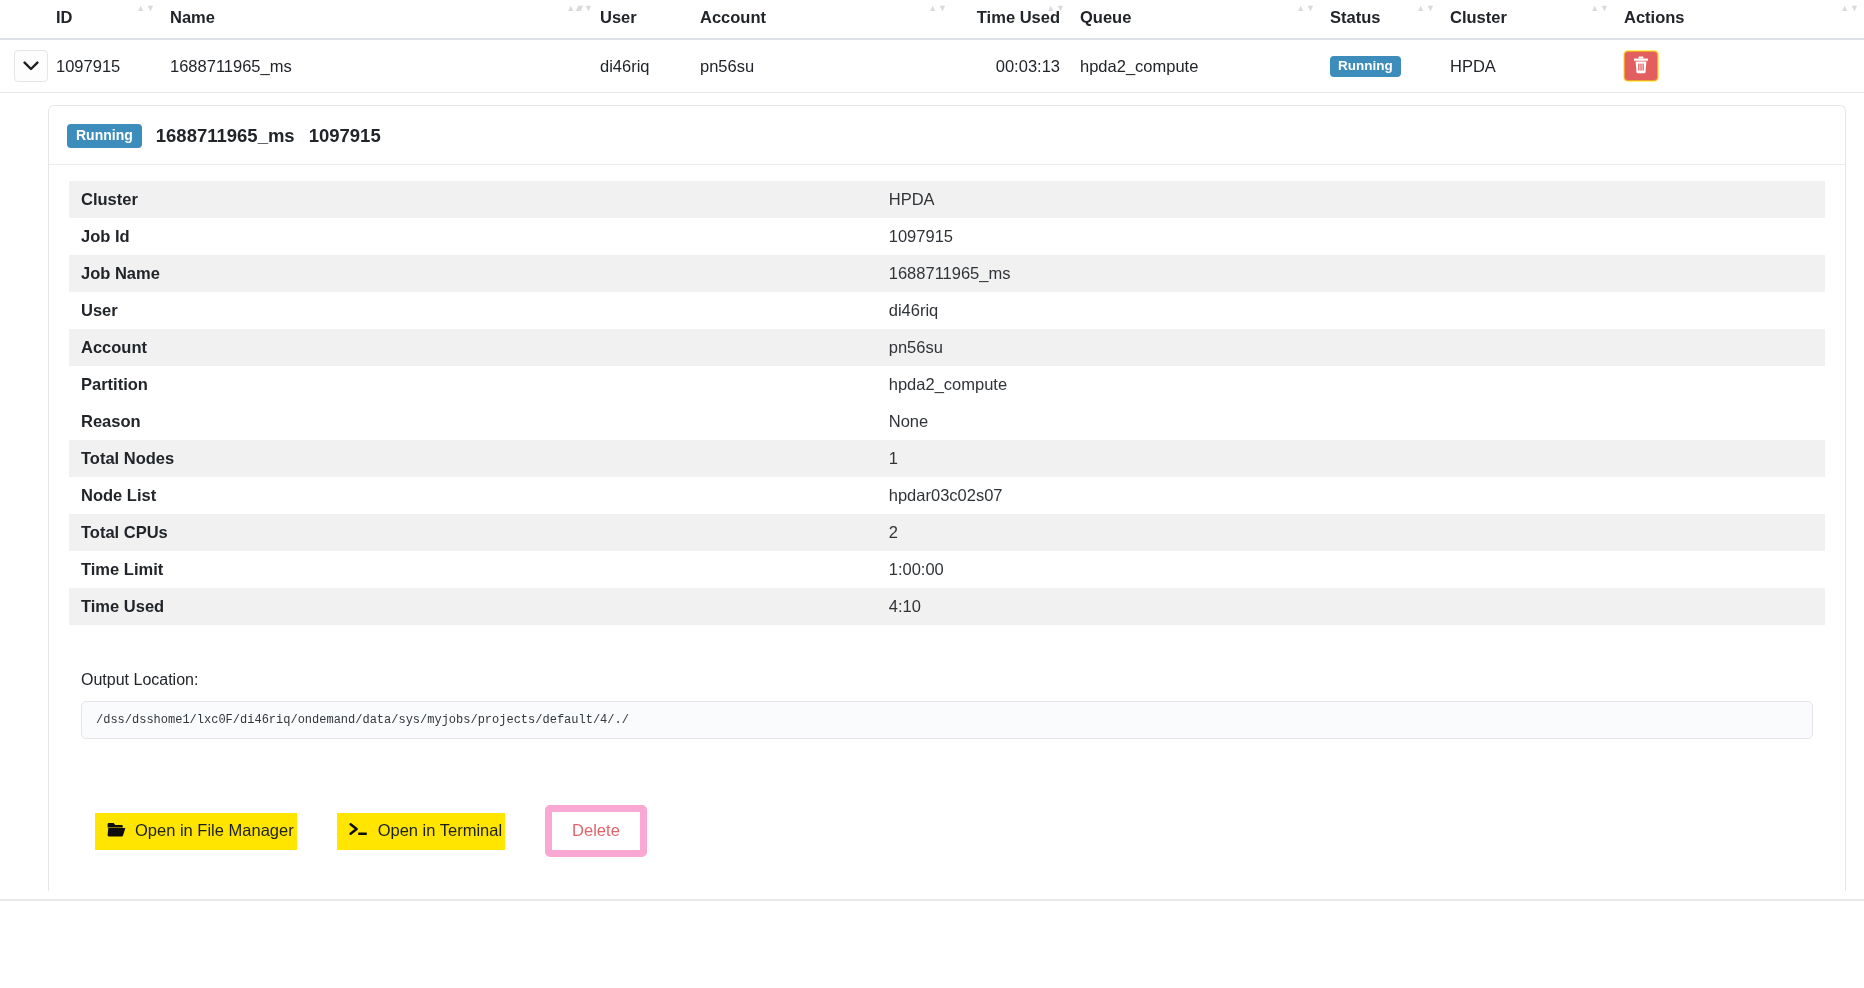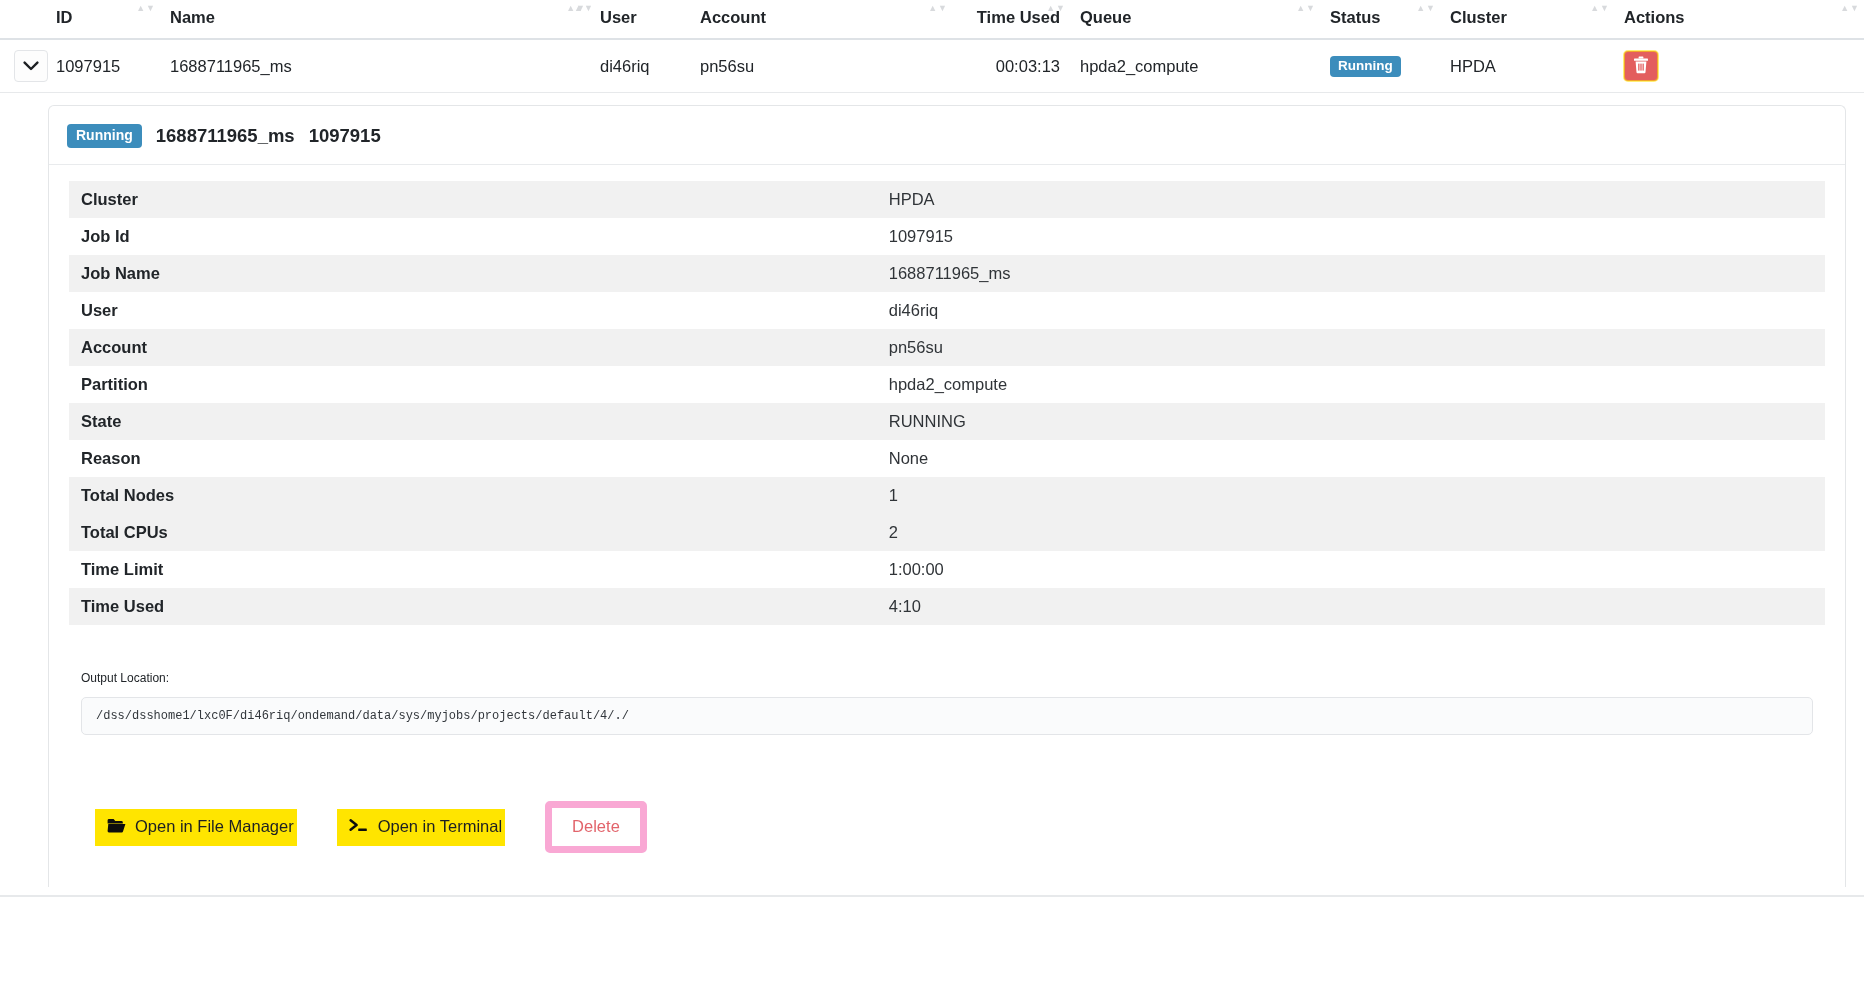--- a/index.html
+++ b/index.html
@@ -155,21 +155,21 @@
     font-weight: 700;
     color: #212529;
     width: 46%;
   }
   .kv-table td.v {
     color: #303438;
     font-weight: 400;
   }
 
   .output-label {
-    font-size: 12px;
+    font-size: 16px;
     color: #212529;
     margin: 46px 0 12px 12px;
   }
   .output-path {
     margin: 0 12px 0 12px;
     border: 1px solid #e3e5e8;
     border-radius: 5px;
     background: #fafbfc;
     padding: 11px 14px;
     font-family: "Liberation Mono", monospace;
@@ -341,31 +341,31 @@
                       <td class="v">di46riq</td>
                     </tr>
                     <tr class="odd">
                       <td class="k">Account</td>
                       <td class="v">pn56su</td>
                     </tr>
                     <tr class="even">
                       <td class="k">Partition</td>
                       <td class="v">hpda2_compute</td>
                     </tr>
-                    <tr class="odd">
-                      <td class="k">State</td>
-                      <td class="v">RUNNING</td>
-                    </tr>
                     <tr class="even">
                       <td class="k">Reason</td>
                       <td class="v">None</td>
                     </tr>
                     <tr class="odd">
                       <td class="k">Total Nodes</td>
                       <td class="v">1</td>
+                    </tr>
+                    <tr class="even">
+                      <td class="k">Node List</td>
+                      <td class="v">hpdar03c02s07</td>
                     </tr>
                     <tr class="odd">
                       <td class="k">Total CPUs</td>
                       <td class="v">2</td>
                     </tr>
                     <tr class="even">
                       <td class="k">Time Limit</td>
                       <td class="v">1:00:00</td>
                     </tr>
                     <tr class="odd">

